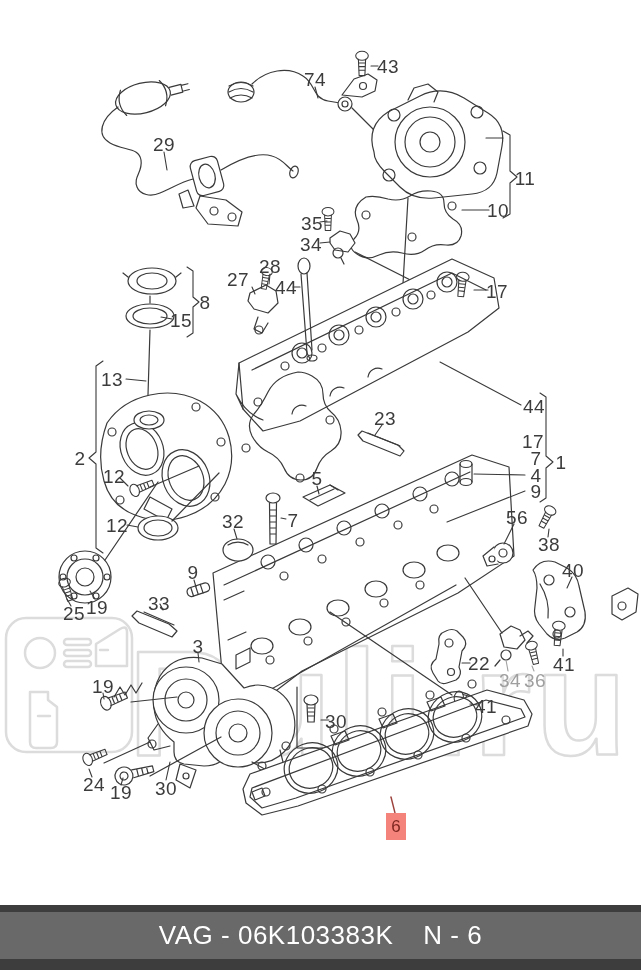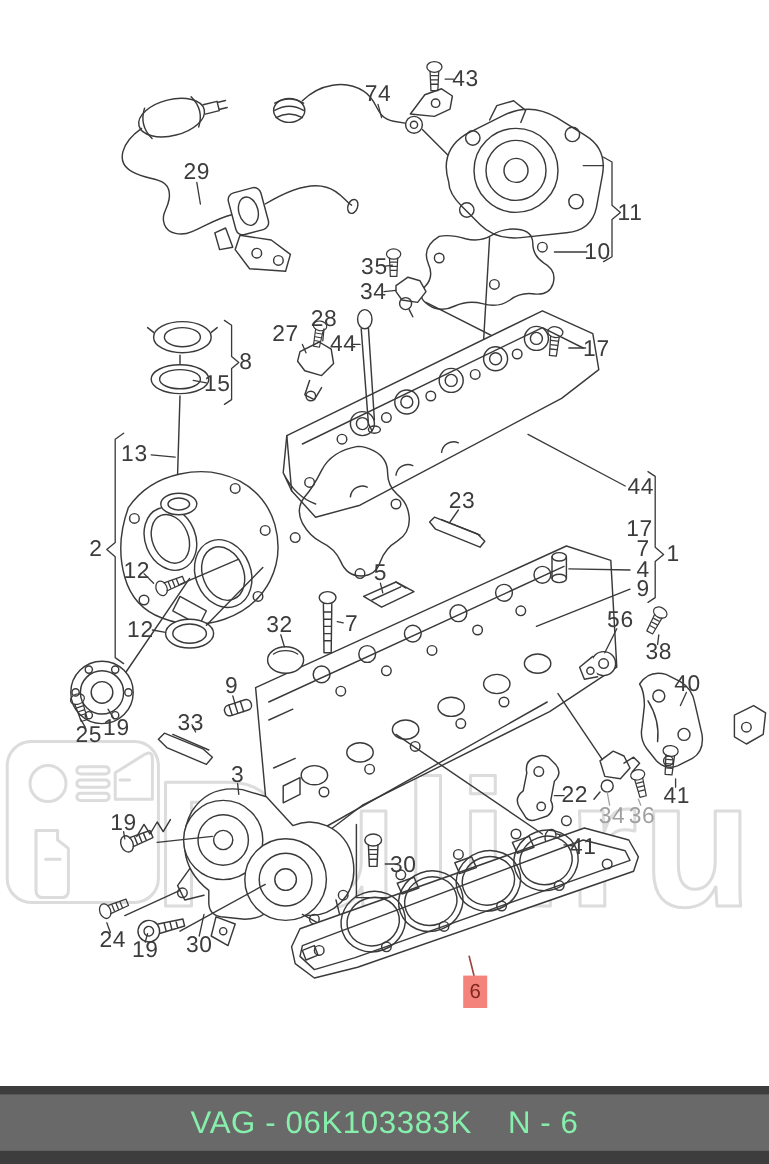--- a/index.html
+++ b/index.html
@@ -6,21 +6,21 @@
   #stage{position:relative;width:641px;height:970px;background:#ffffff;overflow:hidden;
          font-family:"Liberation Sans",sans-serif;}
   #art-svg{position:absolute;left:0;top:0;}
   .co{position:absolute;transform:translate(-50%,-50%);font-size:19px;color:#3c3c3c;
       letter-spacing:.5px;white-space:nowrap;line-height:1;}
   .co.muted{color:#9f9f9f;}
   #hl-box{position:absolute;left:386px;top:813px;width:20px;height:27px;background:#f4837b;
       color:#7e2721;font-size:17px;display:flex;align-items:center;justify-content:center;}
   #footer{position:absolute;left:0;top:905px;width:641px;height:65px;background:#696969;
       border-top:7px solid #3d3d3d;border-bottom:11px solid #3d3d3d;box-sizing:border-box;
-      display:flex;align-items:center;justify-content:center;gap:30px;color:#86efac;
+      display:flex;align-items:center;justify-content:center;gap:30px;color:#ffffff;
       font-size:26px;letter-spacing:.5px;}
 </style>
 </head>
 <body>
 
 <div id="stage">
 
 <svg id="art-svg" width="641" height="905" viewBox="0 0 641 905">
 
   <g stroke="#dcdcdc" stroke-width="2.5" fill="none" stroke-linecap="round" stroke-linejoin="round">

